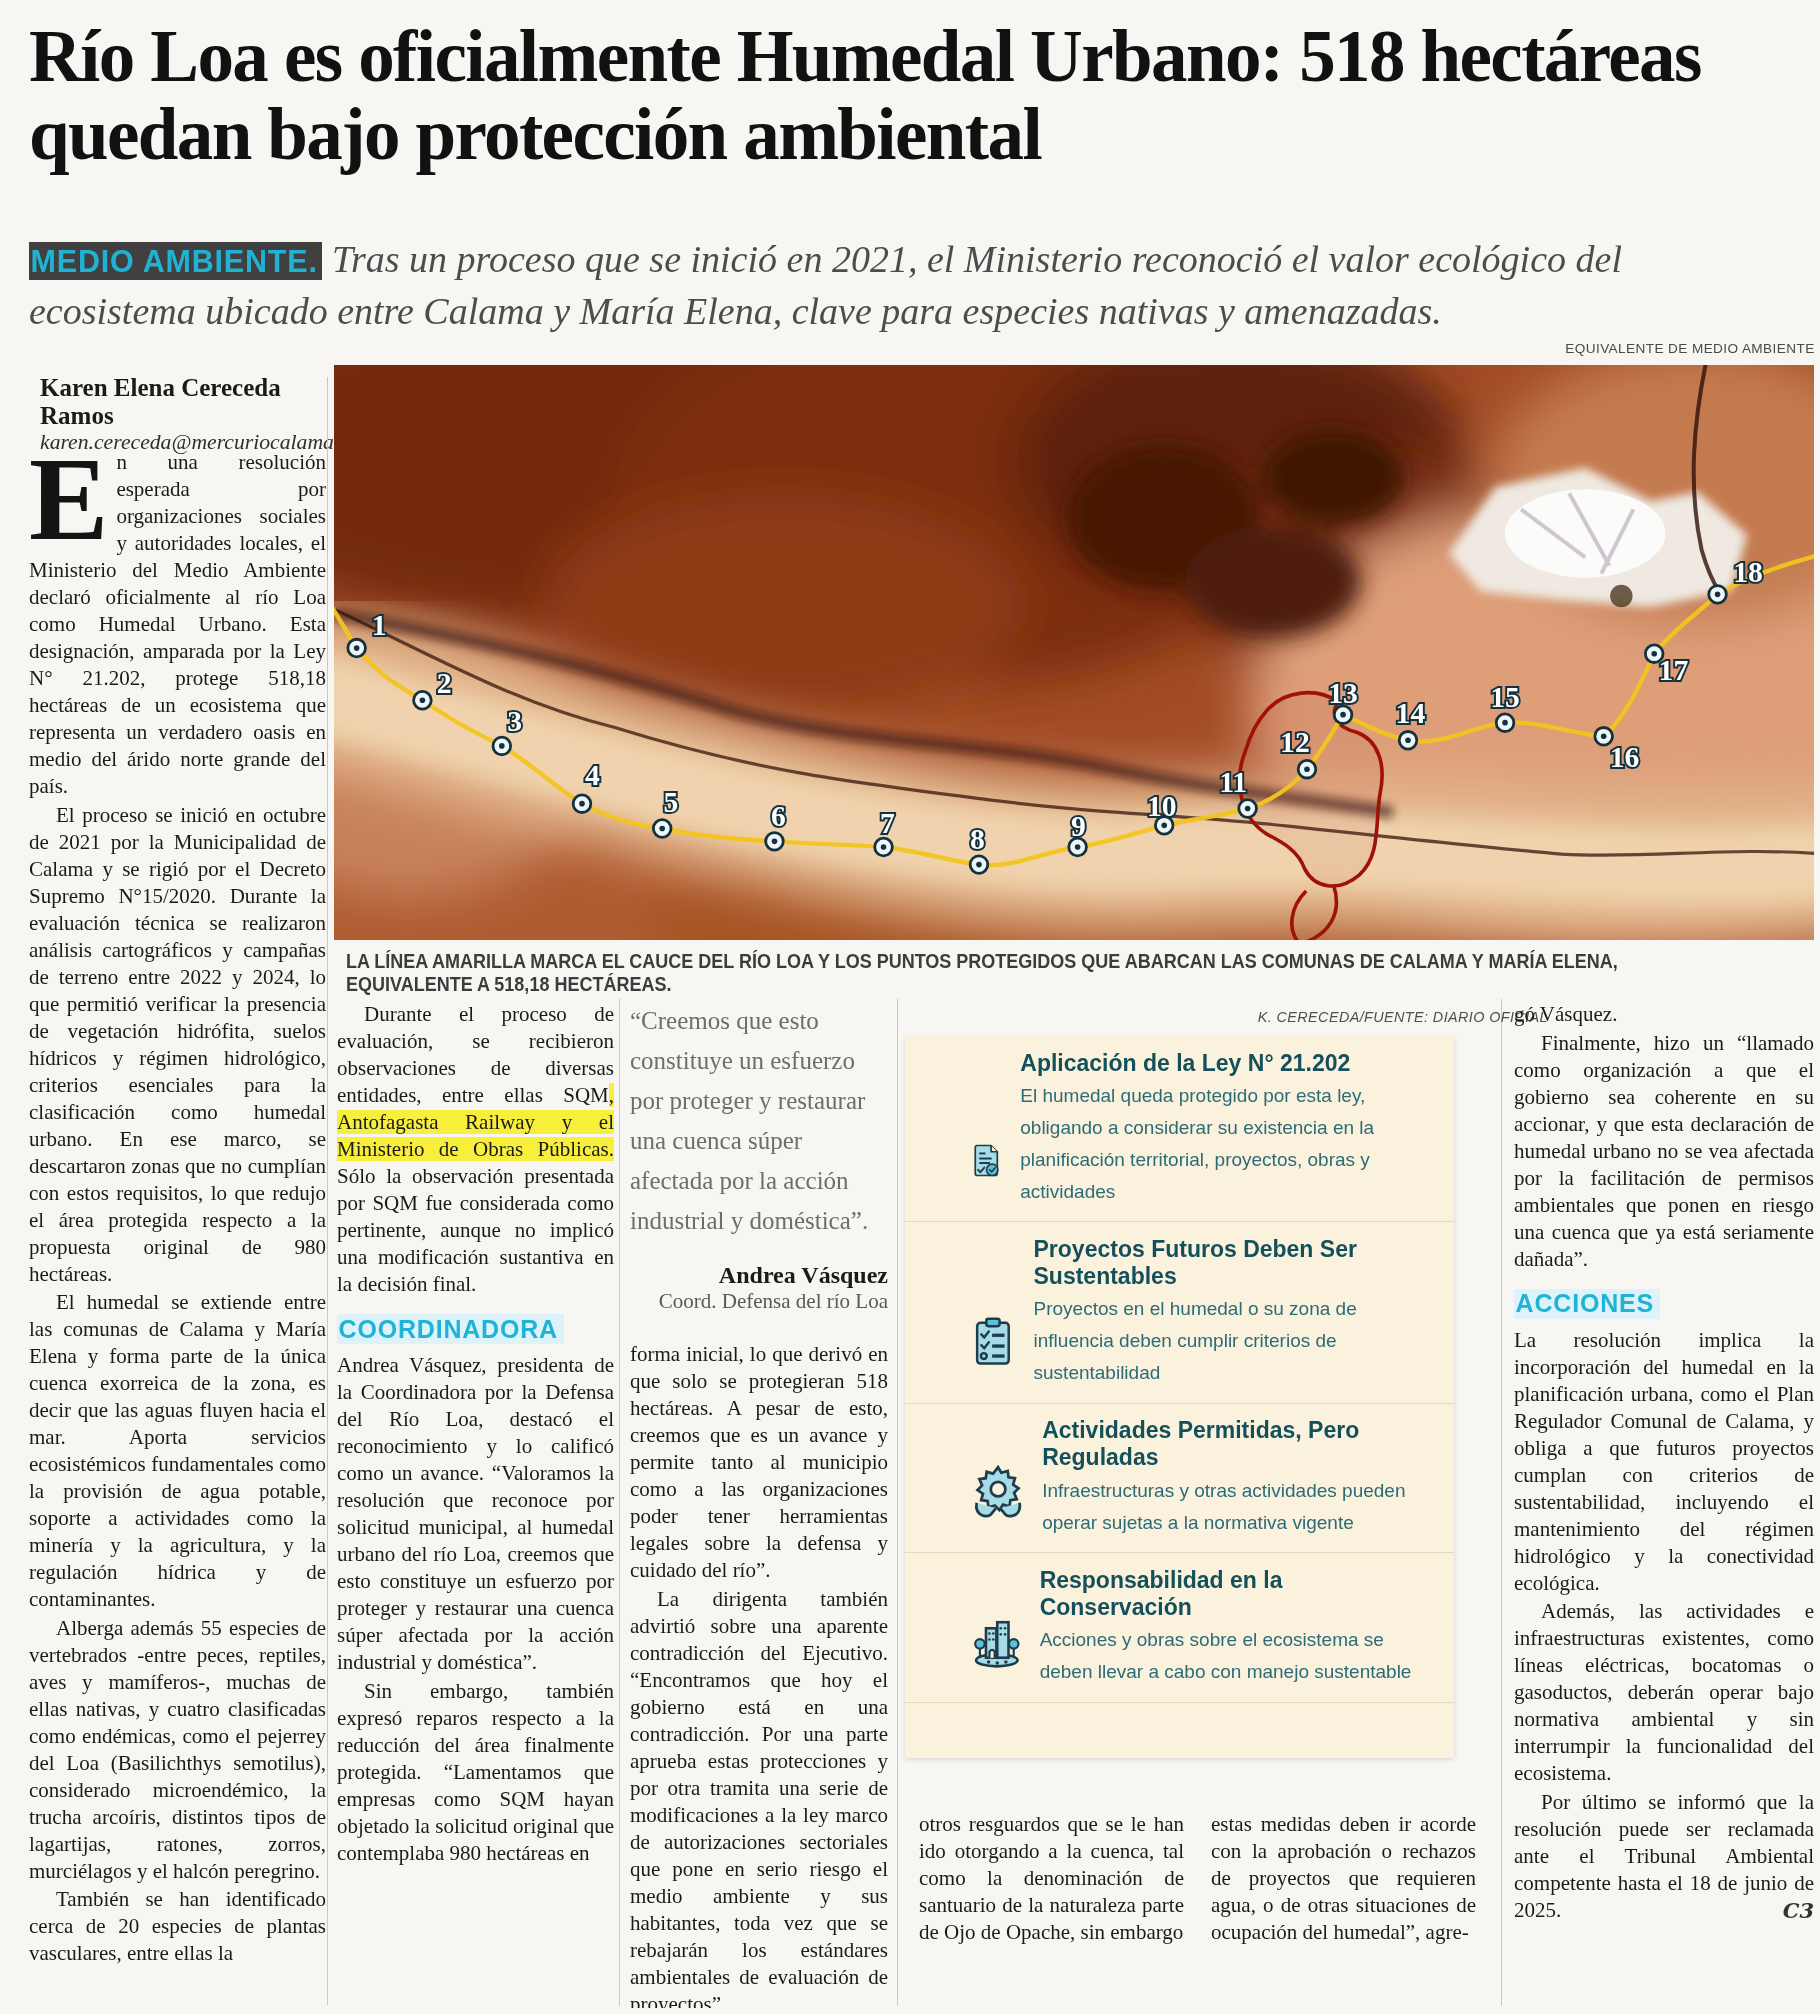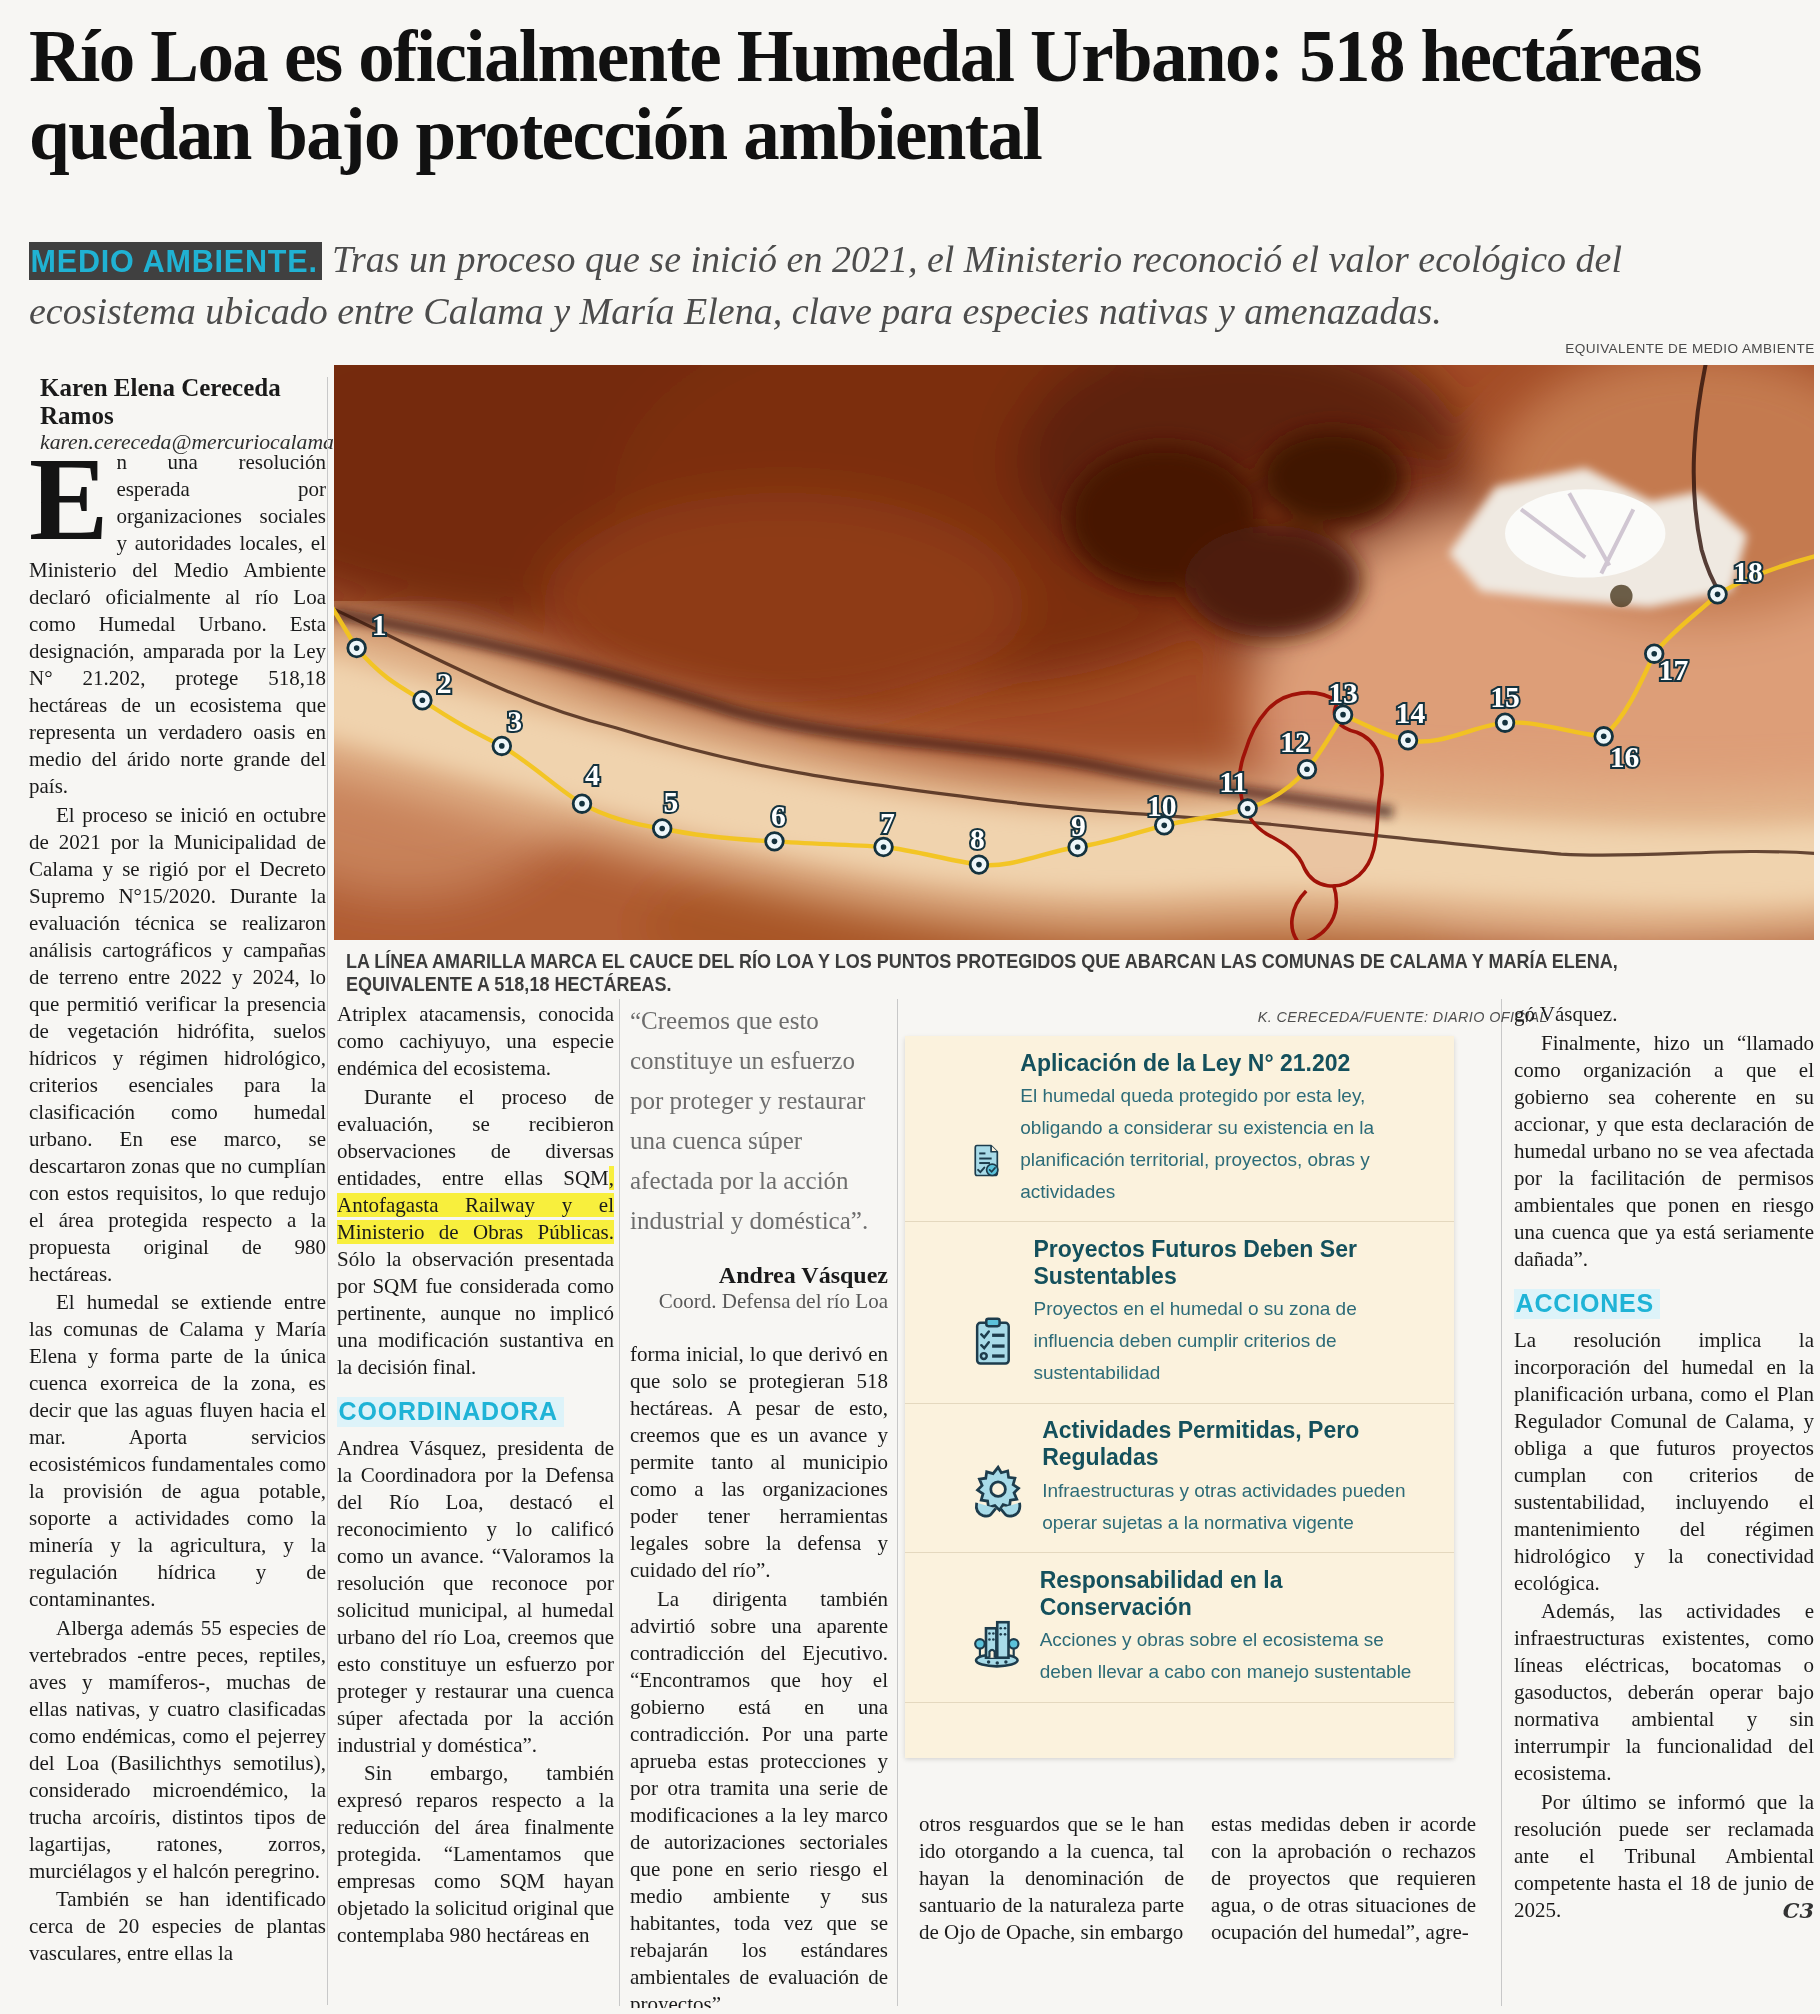--- a/index.html
+++ b/index.html
@@ -221,21 +221,20 @@
 
 <div class="abs col" style="left:29px;top:449px;width:297px;height:1560px;overflow:hidden;">
   <p class="noind"><span class="dropcap">E</span><span>n una resolución esperada por organizaciones sociales y autoridades locales, el Ministerio del Medio Ambiente declaró oficialmente al río Loa como Humedal Urbano. Esta designación, amparada por la Ley N° 21.202, protege 518,18 hectáreas de un ecosistema que representa un verdadero oasis en medio del árido norte grande del país.</span></p>
   <p>El proceso se inició en octubre de 2021 por la Municipalidad de Calama y se rigió por el Decreto Supremo N°15/2020. Durante la evaluación técnica se realizaron análisis cartográficos y campañas de terreno entre 2022 y 2024, lo que permitió verificar la presencia de vegetación hidrófita, suelos hídricos y régimen hidrológico, criterios esenciales para la clasificación como humedal urbano. En ese marco, se descartaron zonas que no cumplían con estos requisitos, lo que redujo el área protegida respecto a la propuesta original de 980 hectáreas.</p>
   <p>El humedal se extiende entre las comunas de Calama y María Elena y forma parte de la única cuenca exorreica de la zona, es decir que las aguas fluyen hacia el mar. Aporta servicios ecosistémicos fundamentales como la provisión de agua potable, soporte a actividades como la minería y la agricultura, y la regulación hídrica y de contaminantes.</p>
   <p>Alberga además 55 especies de vertebrados -entre peces, reptiles, aves y mamíferos-, muchas de ellas nativas, y cuatro clasificadas como endémicas, como el pejerrey del Loa (Basilichthys semotilus), considerado microendémico, la trucha arcoíris, distintos tipos de lagartijas, ratones, zorros, murciélagos y el halcón peregrino.</p>
   <p>También se han identificado cerca de 20 especies de plantas vasculares, entre ellas la</p>
 </div>
 
 <div class="abs col" style="left:337px;top:1001px;width:277px;height:1007px;overflow:hidden;">
-  <p class="noind">Atriplex atacamensis, conocida como cachiyuyo, una especie endémica del ecosistema.</p>
   <p><span>Durante el proceso de evaluación, se recibieron observaciones de diversas entidades, entre ellas SQM</span><span class="hl">, Antofagasta Railway y el Ministerio de Obras Públicas.</span><span> Sólo la observación presentada por SQM fue considerada como pertinente, aunque no implicó una modificación sustantiva en la decisión final.</span></p>
   <div class="sec-head">COORDINADORA</div>
   <p class="noind">Andrea Vásquez, presidenta de la Coordinadora por la Defensa del Río Loa, destacó el reconocimiento y lo calificó como un avance. “Valoramos la resolución que reconoce por solicitud municipal, al humedal urbano del río Loa, creemos que esto constituye un esfuerzo por proteger y restaurar una cuenca súper afectada por la acción industrial y doméstica”.</p>
   <p>Sin embargo, también expresó reparos respecto a la reducción del área finalmente protegida. “Lamentamos que empresas como SQM hayan objetado la solicitud original que contemplaba 980 hectáreas en</p>
 </div>
 
 <div class="abs" style="left:630px;top:1001px;width:258px;height:1007px;overflow:hidden;">
   <div class="quote">“Creemos que esto constituye un esfuerzo por proteger y restaurar una cuenca súper afectada por la acción industrial y doméstica”.</div>
   <div class="quote-author" style="margin-top:21px;">Andrea Vásquez</div>
   <div class="quote-role">Coord. Defensa del río Loa</div>
@@ -333,21 +332,21 @@
     </div>
   </div>
 
   <div class="info-item">
     
     
   </div>
 </div>
 
 <div class="abs col" style="left:919px;top:1811px;width:265px;height:197px;overflow:hidden;">
-  <p class="noind">otros resguardos que se le han ido otorgando a la cuenca, tal hayan la denominación de santuario de la naturaleza parte de Ojo de Opache, sin embargo</p>
+  <p class="noind">otros resguardos que se le han ido otorgando a la cuenca, tal como la denominación de santuario de la naturaleza parte de Ojo de Opache, sin embargo</p>
 </div>
 <div class="abs col" style="left:1211px;top:1811px;width:265px;height:197px;overflow:hidden;">
   <p class="noind">estas medidas deben ir acorde con la aprobación o rechazos de proyectos que requieren agua, o de otras situaciones de ocupación del humedal”, agre-</p>
 </div>
 
 <div class="abs col" style="left:1514px;top:1001px;width:300px;height:1007px;overflow:hidden;">
   <p class="noind">gó Vásquez.</p>
   <p>Finalmente, hizo un “llamado como organización a que el gobierno sea coherente en su accionar, y que esta declaración de humedal urbano no se vea afectada por la facilitación de permisos ambientales que ponen en riesgo una cuenca que ya está seriamente dañada”.</p>
   <div class="sec-head">ACCIONES</div>
   <p class="noind">La resolución implica la incorporación del humedal en la planificación urbana, como el Plan Regulador Comunal de Calama, y obliga a que futuros proyectos cumplan con criterios de sustentabilidad, incluyendo el mantenimiento del régimen hidrológico y la conectividad ecológica.</p>

